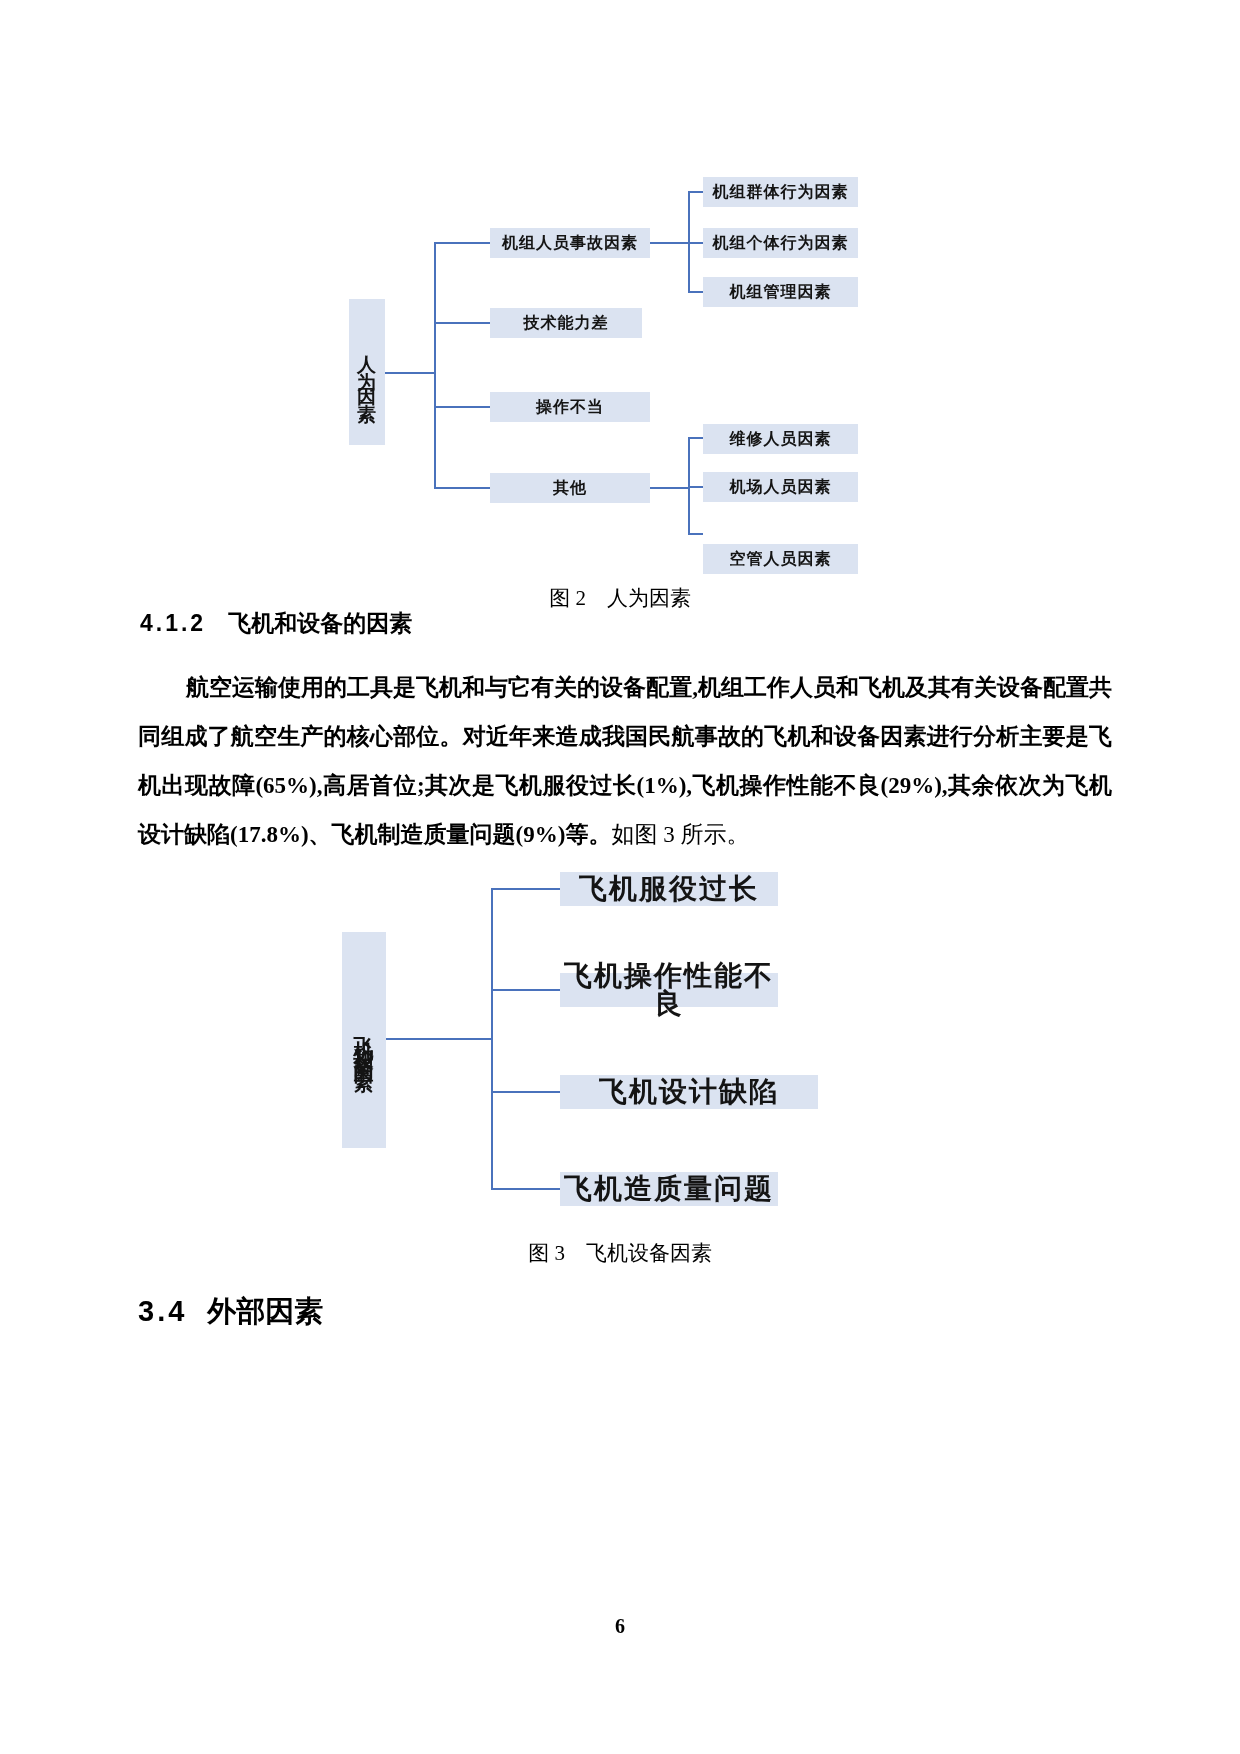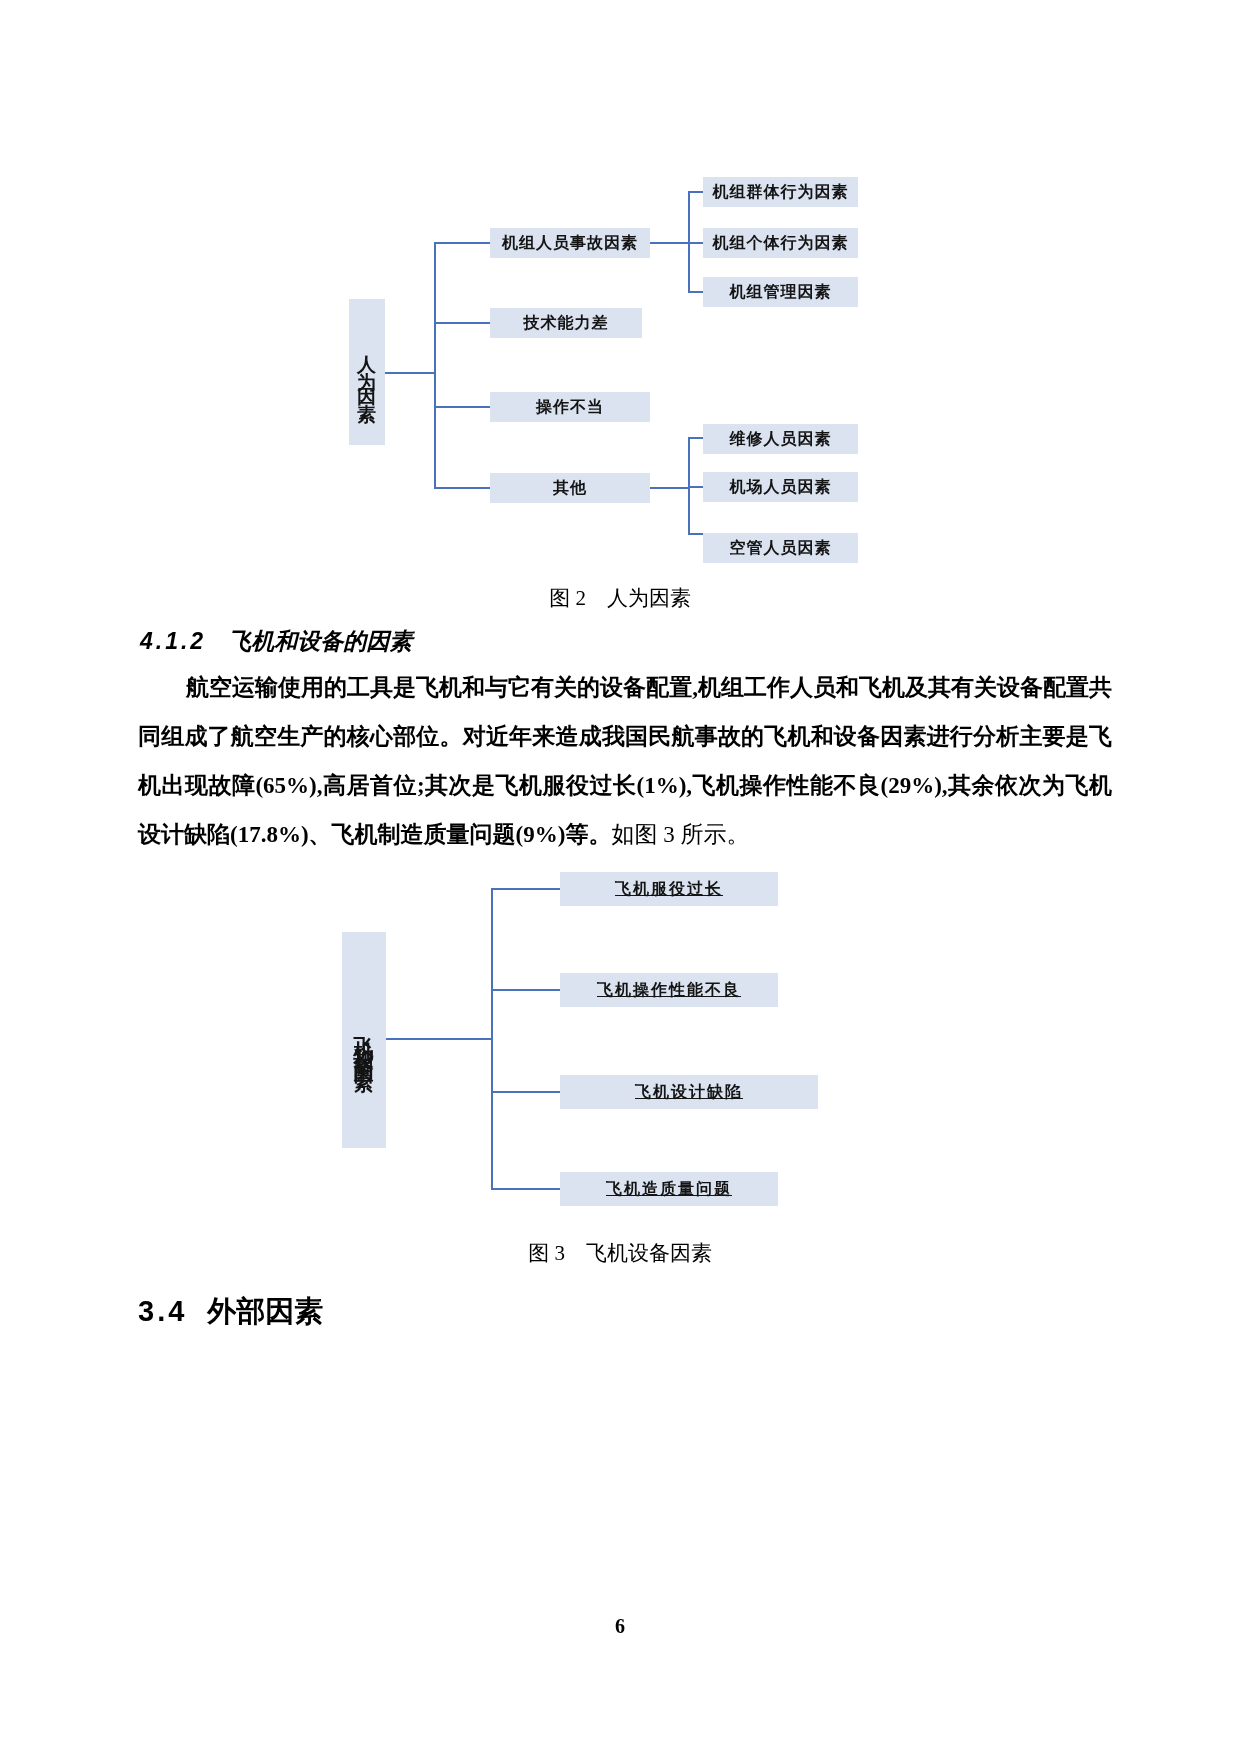--- a/index.html
+++ b/index.html
@@ -23,21 +23,21 @@
     display:flex;
     align-items:center;
     justify-content:center;
     font-family:"Liberation Sans","DejaVu Sans",sans-serif;
     font-weight:bold;
     color:#141414;
     text-align:center;
     line-height:1;
   }
   .fig2-node{font-size:16px;letter-spacing:1px;}
-  .fig3-node{font-size:16px;letter-spacing:2px;text-decoration:underline;}
+  .fig3-node{font-size:28px;letter-spacing:2px;}
   .vtext{
     writing-mode:vertical-rl;
     text-orientation:upright;
   }
   .fig2-root-text{font-size:19px;letter-spacing:16px;}
   .fig3-root-text{font-size:20px;letter-spacing:5px;}
   
   .hline,.vline{position:absolute;background:var(--connector);}
   .hline{height:2px;}
   .vline{width:2px;}
@@ -104,21 +104,21 @@
     <div class="node fig2-node" style="left:490px;top:308px;width:152px;height:30px;">技术能力差</div>
     <div class="node fig2-node" style="left:490px;top:392px;width:160px;height:30px;">操作不当</div>
     <div class="node fig2-node" style="left:490px;top:473px;width:160px;height:30px;">其他</div>
 
     <div class="node fig2-node" style="left:703px;top:177px;width:155px;height:30px;">机组群体行为因素</div>
     <div class="node fig2-node" style="left:703px;top:228px;width:155px;height:30px;">机组个体行为因素</div>
     <div class="node fig2-node" style="left:703px;top:277px;width:155px;height:30px;">机组管理因素</div>
 
     <div class="node fig2-node" style="left:703px;top:424px;width:155px;height:30px;">维修人员因素</div>
     <div class="node fig2-node" style="left:703px;top:472px;width:155px;height:30px;">机场人员因素</div>
-    <div class="node fig2-node" style="left:703px;top:533px;width:155px;height:30px;">空管人员因素</div>
+    <div class="node fig2-node" style="left:703px;top:544px;width:155px;height:30px;">空管人员因素</div>
 
     <div class="hline" style="left:385px;top:372px;width:50px;"></div>
     <div class="vline" style="left:434px;top:242px;height:247px;"></div>
     <div class="hline" style="left:434px;top:242px;width:56px;"></div>
     <div class="hline" style="left:434px;top:322px;width:56px;"></div>
     <div class="hline" style="left:434px;top:406px;width:56px;"></div>
     <div class="hline" style="left:434px;top:487px;width:56px;"></div>
 
     <div class="hline" style="left:650px;top:242px;width:40px;"></div>
     <div class="vline" style="left:688px;top:191px;height:102px;"></div>
@@ -128,21 +128,21 @@
 
     <div class="hline" style="left:650px;top:487px;width:40px;"></div>
     <div class="vline" style="left:688px;top:437px;height:98px;"></div>
     <div class="hline" style="left:688px;top:437px;width:15px;"></div>
     <div class="hline" style="left:688px;top:486px;width:15px;"></div>
     <div class="hline" style="left:688px;top:533px;width:15px;"></div>
   </div>
 
   <div class="caption" style="top:584px;">图 2　人为因素</div>
 
-  <div class="heading-sub" style="top:626px;font-style:italic;">
+  <div class="heading-sub" style="top:608px;">
     <span class="sec-num">4.1.2</span><span>飞机和设备的因素</span>
   </div>
 
   <div class="para para-1" style="top:663px;">
     <span class="b">航空运输使用的工具是飞机和与它有关的设备配置,机组工作人员和飞机及其有关设备配置共同组成了航空生产的核心部位。对近年来造成我国民航事故的飞机和设备因素进行分析主要是飞机出现故障(65%),高居首位;其次是飞机服役过长(1%),飞机操作性能不良(29%),其余依次为飞机设计缺陷(17.8%)、飞机制造质量问题(9%)等。</span><span>如图 3 所示。</span>
   </div>
 
   <div>
 
     <div class="node" style="left:342px;top:932px;width:44px;height:216px;">

